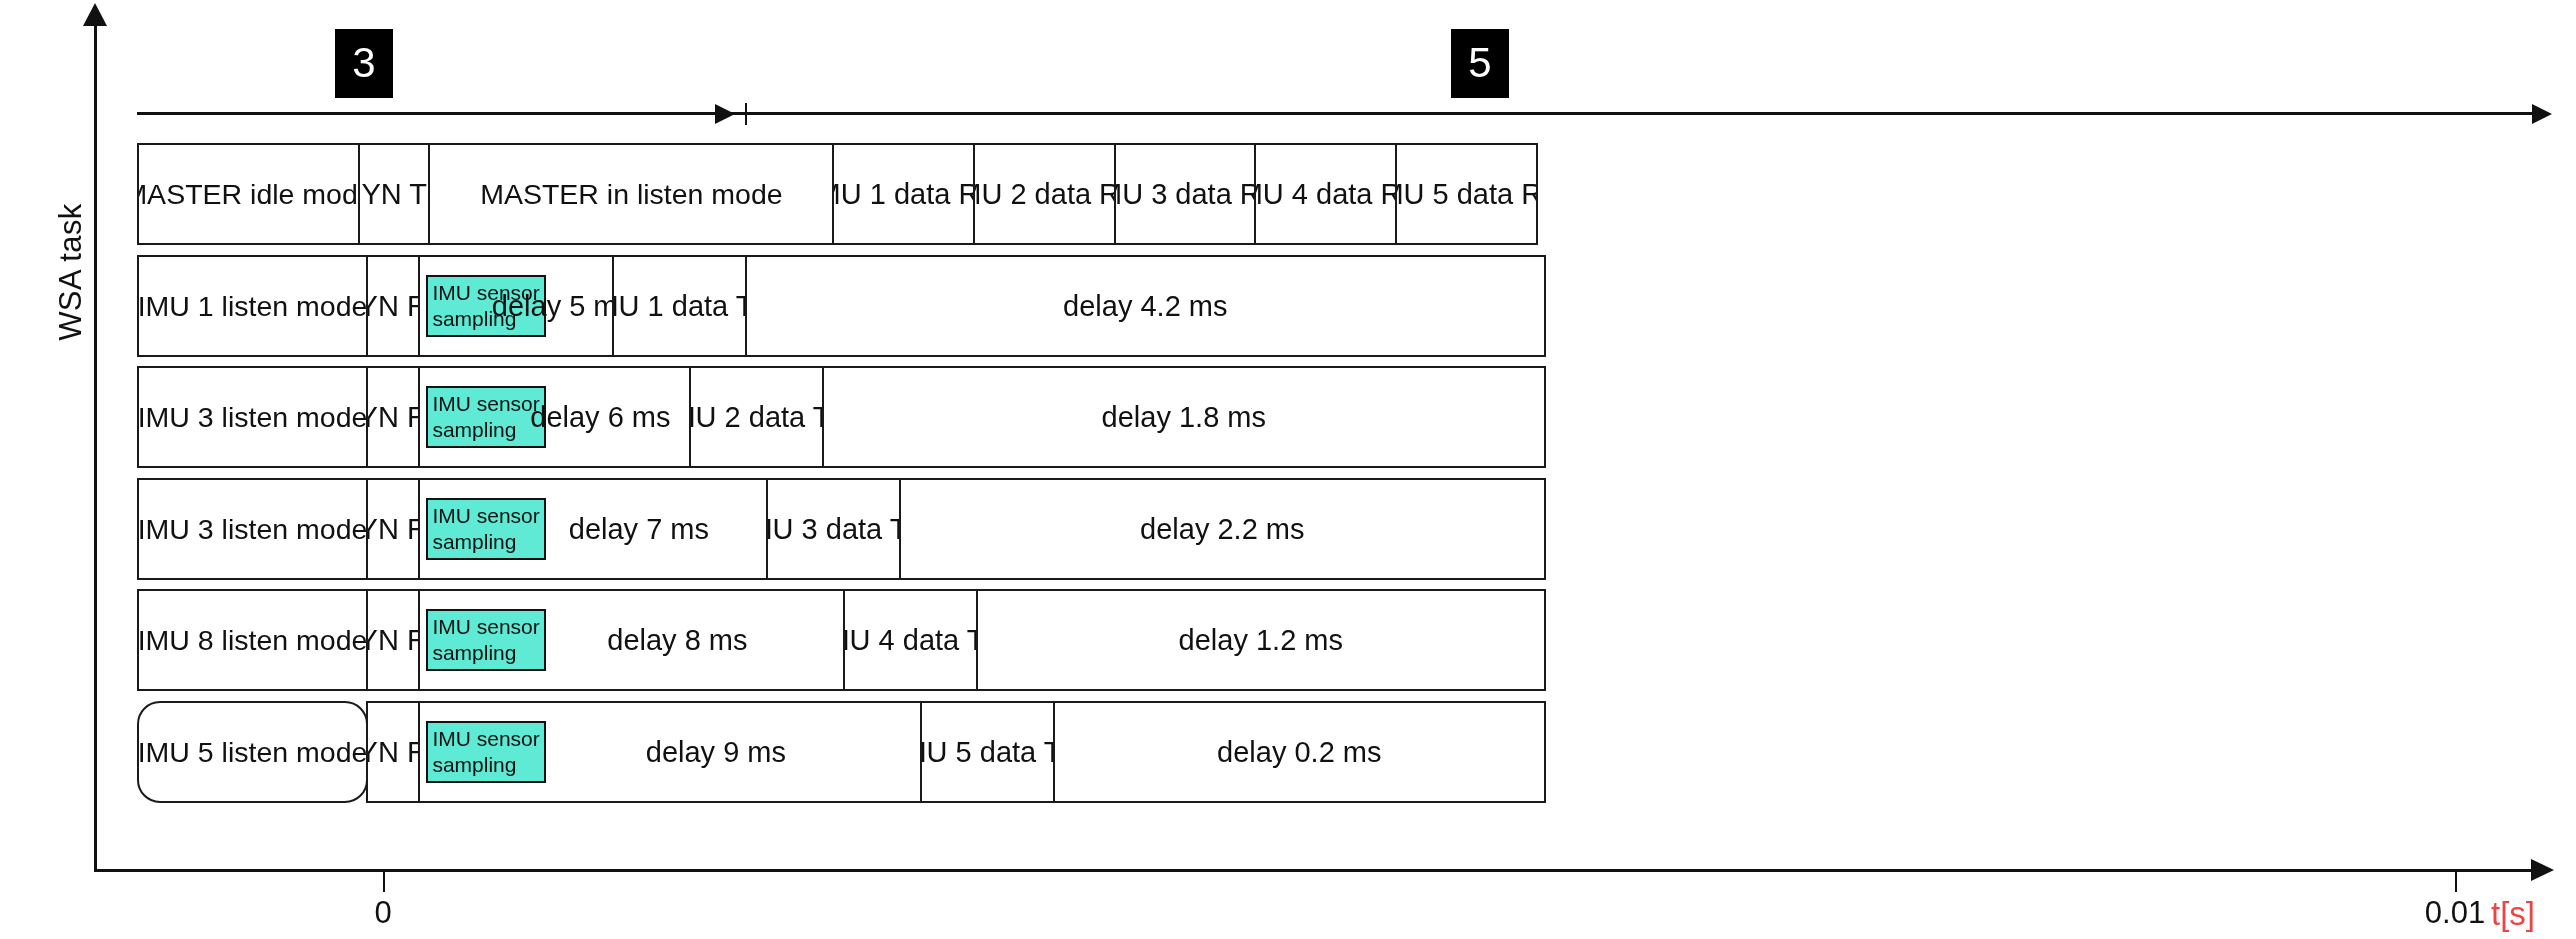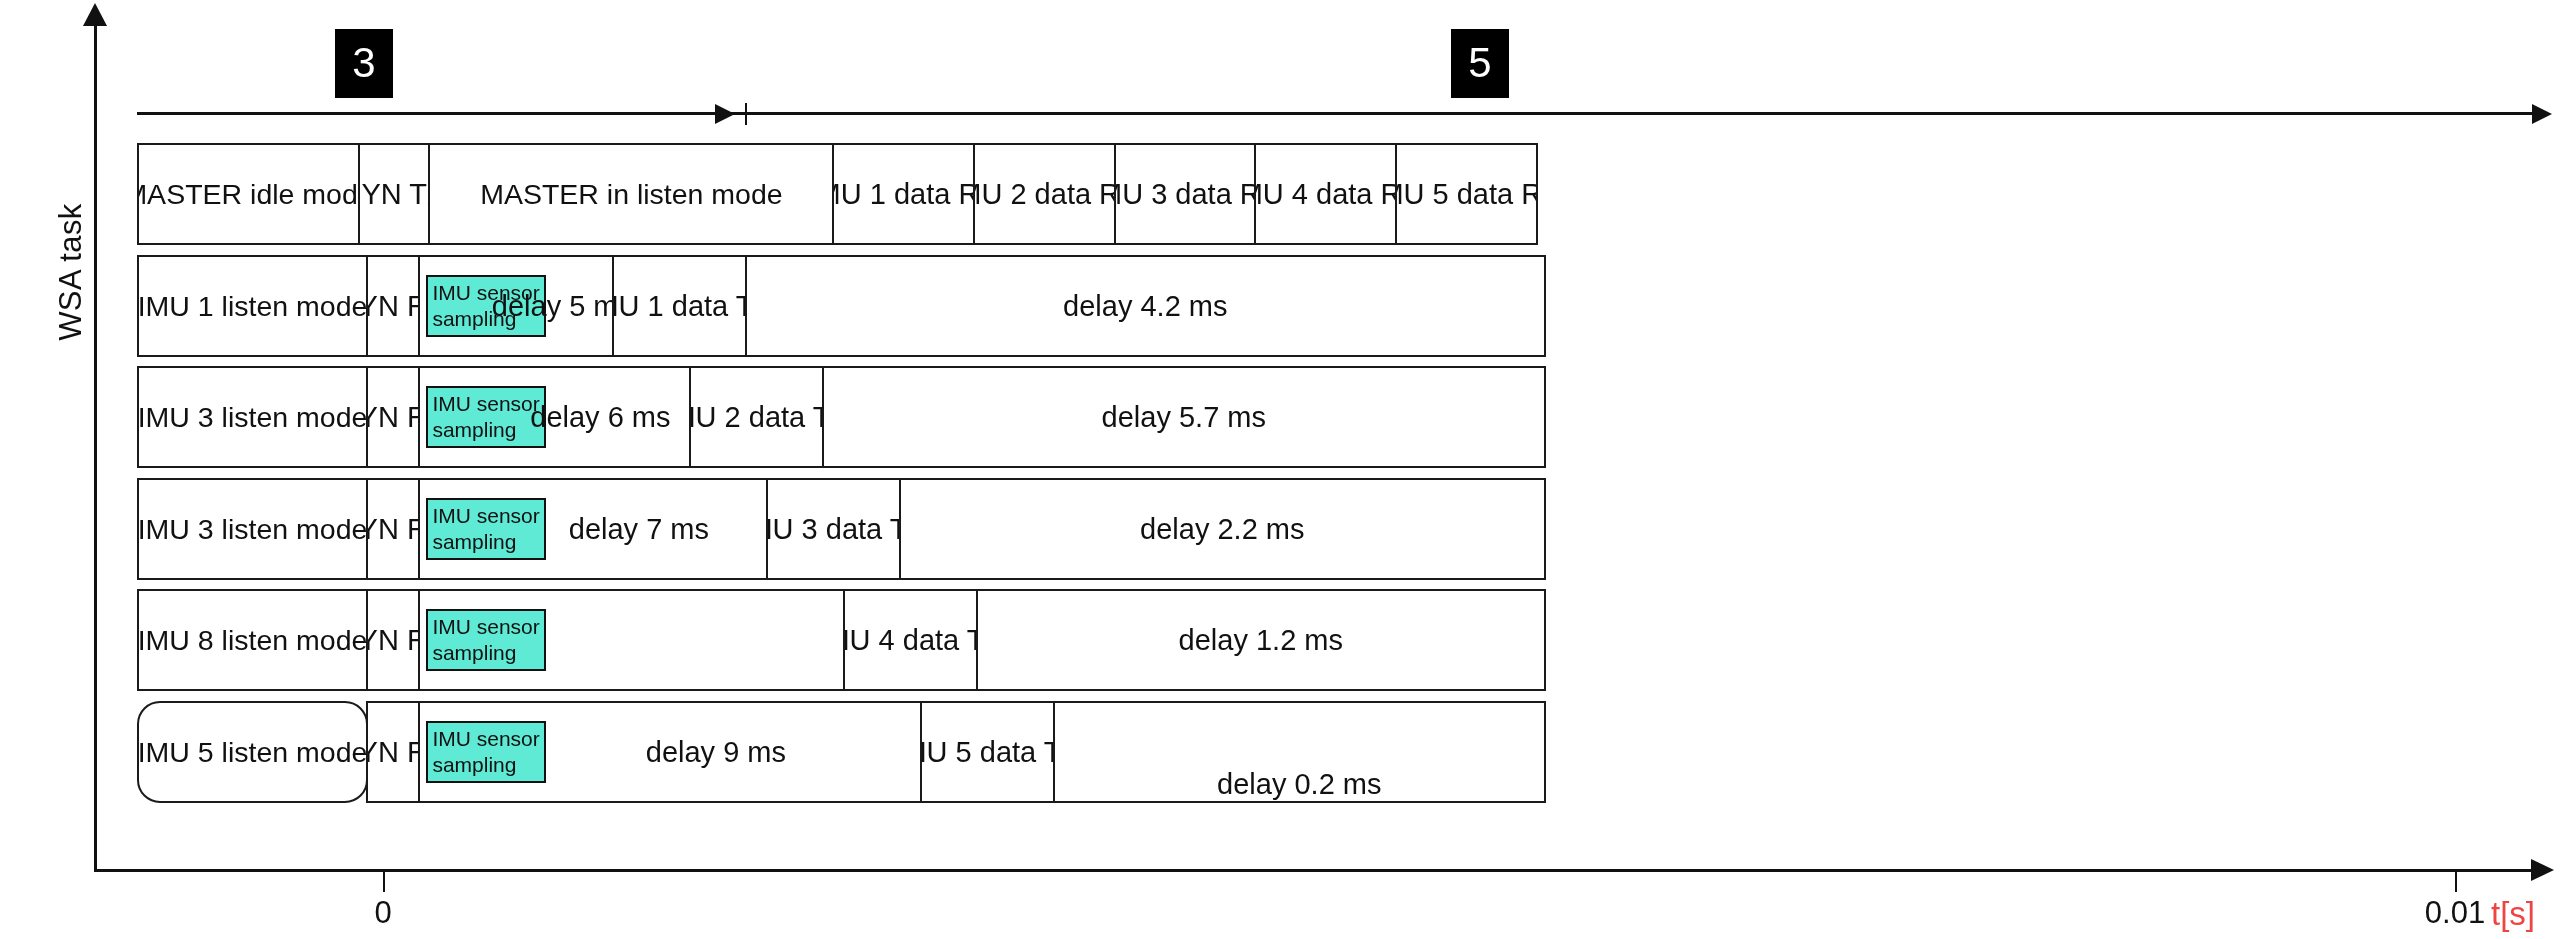--- a/index.html
+++ b/index.html
@@ -131,21 +131,21 @@
           <div class="nested">
             <div>IMU sensor</div>
             <div>sampling</div>
           </div>
           <div class="delay-label" style="left: 91px;">delay 6 ms</div>
         </div>
         <div class="seg" style="width: 135px;">
           <span>IMU 2 data TX</span>
         </div>
         <div class="seg" style="width: 724px;">
-          <span>delay 5.7 ms</span>
+          <span>delay 1.8 ms</span>
         </div>
       </div>
       <div class="row" style="left: 137px; top: 478px; height: 102px;">
         <div class="seg tight" style="width: 231px;">
           <span>IMU 3 listen mode</span>
         </div>
         <div class="seg" style="width: 55px;">
           <span>SYN RX</span>
         </div>
         <div class="seg has-nested" style="width: 350px;">
@@ -167,20 +167,21 @@
           <span>IMU 8 listen mode</span>
         </div>
         <div class="seg" style="width: 55px;">
           <span>SYN RX</span>
         </div>
         <div class="seg has-nested" style="width: 427px;">
           <div class="nested">
             <div>IMU sensor</div>
             <div>sampling</div>
           </div>
+          <div class="delay-label" style="left: 91px;">delay 8 ms</div>
         </div>
         <div class="seg" style="width: 135px;">
           <span>IMU 4 data TX</span>
         </div>
         <div class="seg" style="width: 570px;">
           <span>delay 1.2 ms</span>
         </div>
       </div>
       <div class="row" style="left: 137px; top: 701px; height: 102px;">
         <div class="seg tight" style="width: 231px; border-radius: 23px;">
@@ -192,21 +193,21 @@
         <div class="seg has-nested" style="width: 504px;">
           <div class="nested">
             <div>IMU sensor</div>
             <div>sampling</div>
           </div>
           <div class="delay-label" style="left: 91px;">delay 9 ms</div>
         </div>
         <div class="seg" style="width: 135px;">
           <span>IMU 5 data TX</span>
         </div>
-        <div class="seg" style="width: 493px; align-items: flex-end;">
+        <div class="seg" style="width: 493px;">
           <span>delay 0.2 ms</span>
         </div>
       </div>
     </div>
 
   <div class="xaxis-line"></div>
   <div class="xaxis-arrow"></div>
   <div id="xticks-host">
       <div class="xtick" style="left: 383px;"></div>
       <div class="xtick-label" style="left: 383px;">0</div>

